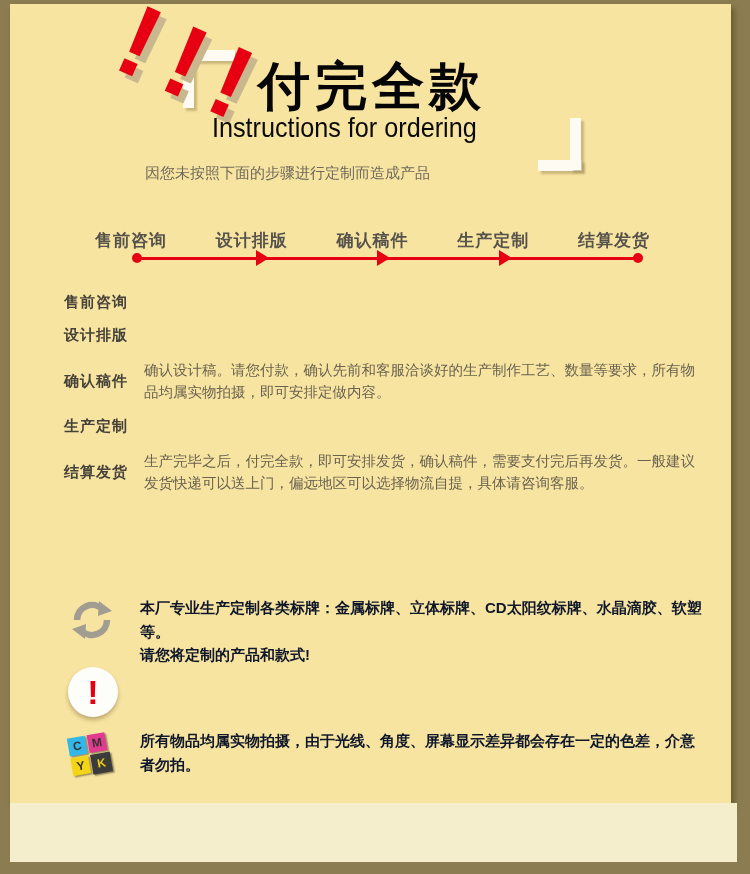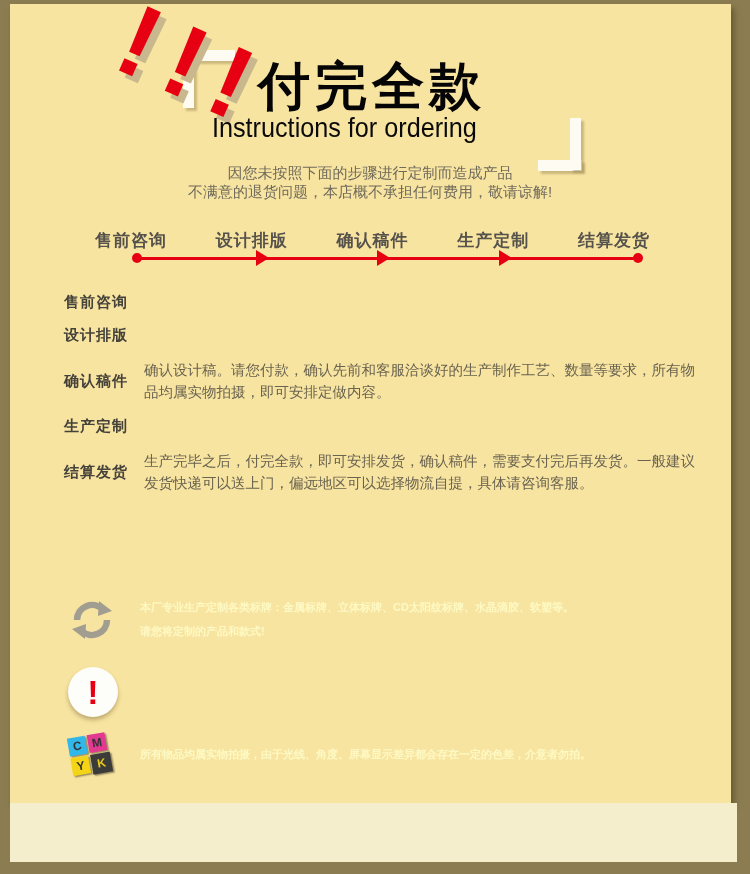--- a/index.html
+++ b/index.html
@@ -36,21 +36,21 @@
     position:absolute;left:258px;top:52px;z-index:3;
     font-size:52px;font-weight:bold;letter-spacing:5px;color:#050505;white-space:nowrap;
   }
   .subtitle{
     position:absolute;left:212px;top:112px;z-index:3;
     font-size:28px;color:#0a0a0a;white-space:nowrap;
     transform:scaleX(.9);transform-origin:left center;
   }
   .notice{
     position:absolute;left:145px;top:163px;width:450px;
-    text-align:center;font-size:15px;line-height:19px;color:#6f6a5b;
+    font-size:15px;line-height:19px;color:#6f6a5b;
   }
   
   .tl-labels{
     position:absolute;left:95px;top:229px;width:555px;
     display:flex;justify-content:space-between;
     font-size:17px;font-weight:bold;letter-spacing:1px;color:#55514b;
   }
   .tl-track{
     position:absolute;left:135px;top:257px;width:505px;height:3px;background:#e60012;
   }
@@ -69,21 +69,21 @@
   .steps{position:absolute;left:64px;top:293px;width:636px;}
   .step{display:flex;align-items:center;margin-bottom:14px;}
   .step-label{
     width:80px;flex:none;
     font-size:15px;font-weight:bold;letter-spacing:1px;color:#45423a;
   }
   .step-text{flex:1;font-size:14.5px;line-height:22px;color:#696350;}
   
   .note{position:absolute;left:64px;display:flex;width:640px;}
   .note-icon{width:76px;flex:none;}
-  .note-text{flex:1;font-size:11px;font-weight:bold;line-height:23.5px;color:#fef9c3;}
+  .note-text{flex:1;font-size:15px;font-weight:bold;line-height:23.5px;color:#0f172a;}
   .n1{top:596px;} .n2{top:653px;} .n3{top:729px;}
   .refresh-svg{margin:2px 0 0 6px;display:block;}
   .excl-circle{
     width:50px;height:50px;border-radius:50%;background:#fdfdfa;
     box-shadow:0 3px 4px rgba(120,100,50,.45);
     display:flex;align-items:center;justify-content:center;
     margin:14px 0 0 4px;
   }
   .excl-circle span{color:#e60012;font-size:34px;font-weight:bold;line-height:1;}
   .cmyk{
@@ -93,38 +93,37 @@
   }
   .tile{
     width:18px;height:18px;display:flex;align-items:center;justify-content:center;
     font-size:12px;font-weight:bold;color:#333;
     box-shadow:1.5px 1.5px 1.5px rgba(40,30,10,.45);
   }
   .tile.c{background:#31b7e9;}
   .tile.m{background:#e23a90;}
   .tile.y{background:#f3d416;}
   .tile.k{background:#3b3b39;color:#e9cb18;width:20px;height:20px;}
-  .n3 .note-text{margin-top:14px;}
+  .n3 .note-text{}
 </style>
 </head>
 <body>
 
 <div class="card"></div>
 <div class="lower-strip"></div>
 
 <div class="bar tl-h"></div>
 <div class="bar tl-v"></div>
 <div class="bangs">!!!</div>
 <div class="title">付完全款</div>
 <div class="subtitle">Instructions for ordering</div>
 <div class="bar br-h"></div>
 <div class="bar br-v"></div>
 <div class="notice">
   <div>因您未按照下面的步骤进行定制而造成产品</div>
-  <div>不满意的退货问题，本店概不承担任何费用，敬请谅解!</div>
 </div>
 
 <div class="tl-labels">
   <span>售前咨询</span>
   <span>设计排版</span>
   <span>确认稿件</span>
   <span>生产定制</span>
   <span>结算发货</span>
 </div>
 <div class="tl-track">

